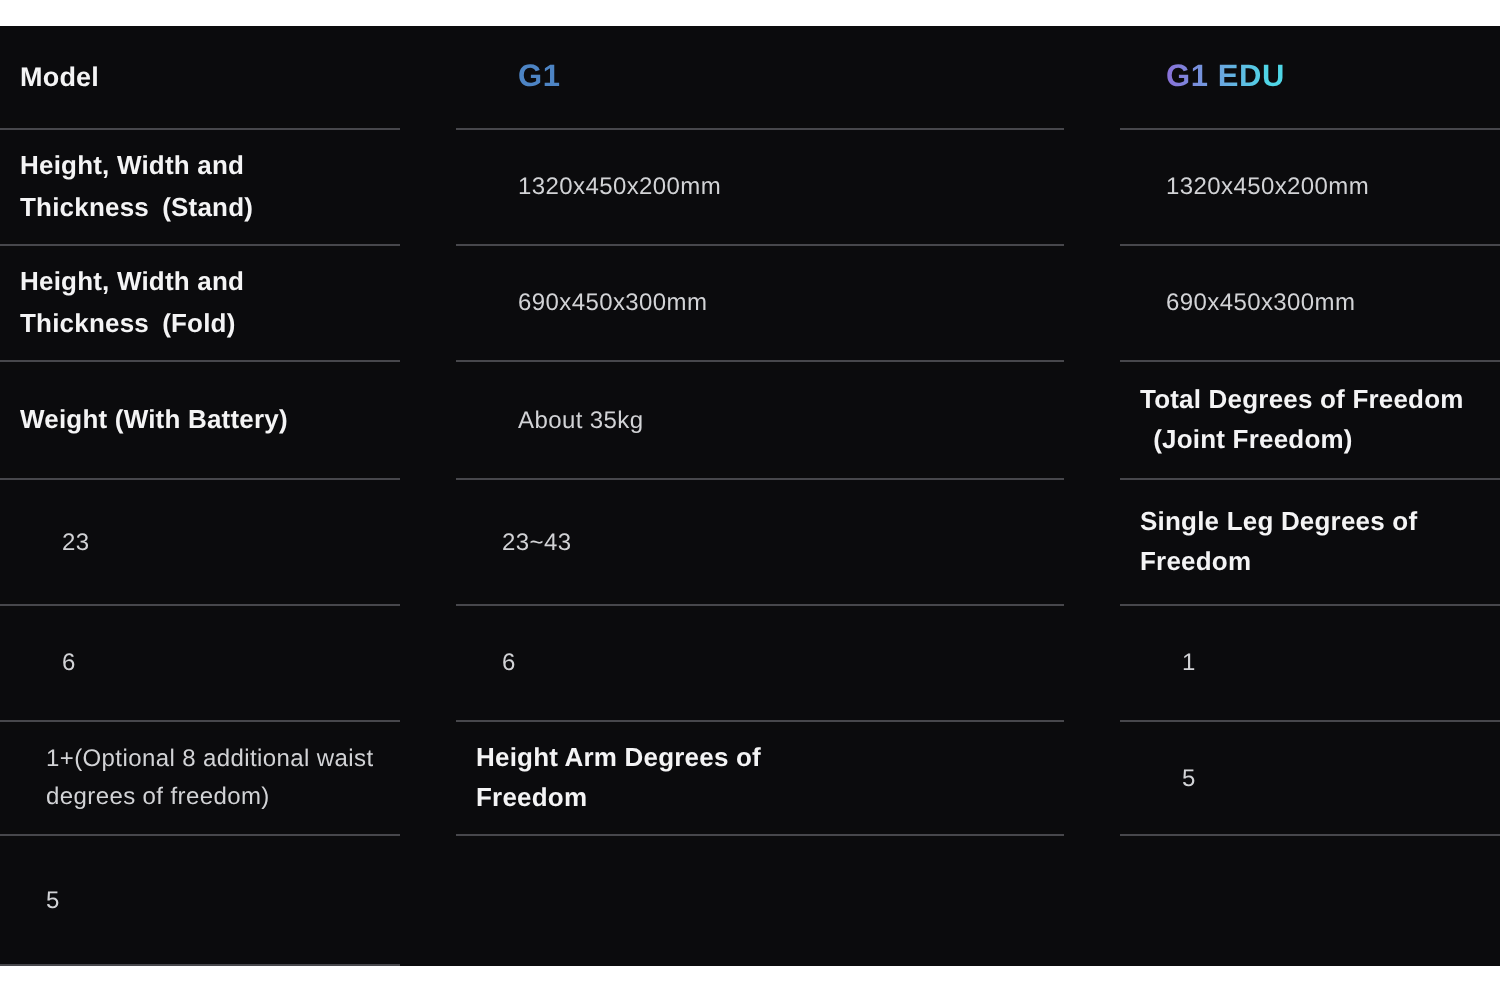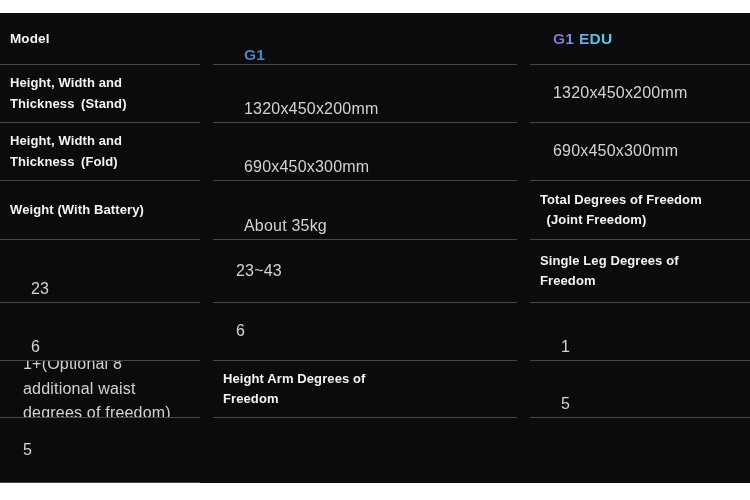--- a/index.html
+++ b/index.html
@@ -18,42 +18,42 @@
     font-family:"Liberation Sans", sans-serif;
   }
   .spec-table{
     margin-top:13px;
     width:750px;
     height:470px;
     background:var(--table-bg);
     display:grid;
     grid-template-columns:200px 304px 1fr;
     grid-template-rows:52px 58px 58px 59px 63px 58px 57px 65px;
-    column-gap:13px;
+    column-gap:28px;
   }
   .cell{
     border-bottom:1px solid var(--divider);
     display:flex;
     align-items:center;
     overflow:hidden;
   }
   .cell.c1{padding-left:10px;padding-right:4px;}
-  .cell.c2{padding-left:31px;padding-right:8px;align-items:flex-end;}
+  .cell.c2{padding-left:31px;padding-right:8px;}
   .cell.c3{padding-left:23px;padding-right:8px;}
   .label{
     color:var(--label-color);
     font-size:13px;
     font-weight:700;
     line-height:1.55;
     white-space:pre-line;
     letter-spacing:0.1px;
   }
   .value{
     color:var(--value-color);
-    font-size:16px;
+    font-size:12px;
     font-weight:400;
     line-height:1.55;
     letter-spacing:0.2px;
   }
   .hdr-model{
     color:var(--label-color);
     font-size:13.5px;
     font-weight:700;
     letter-spacing:0.1px;
   }

